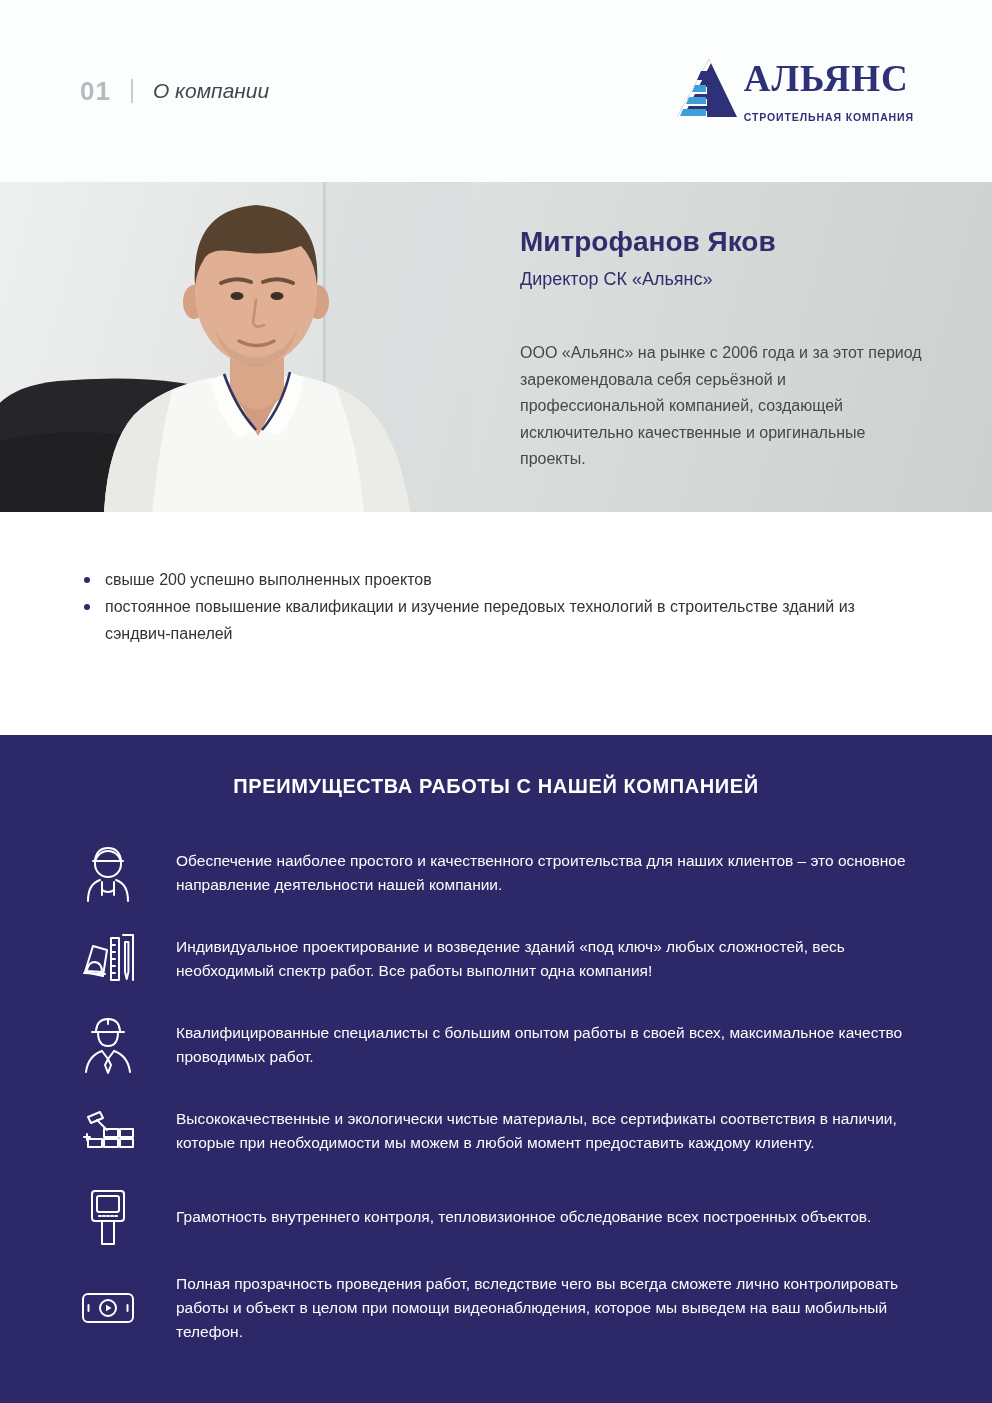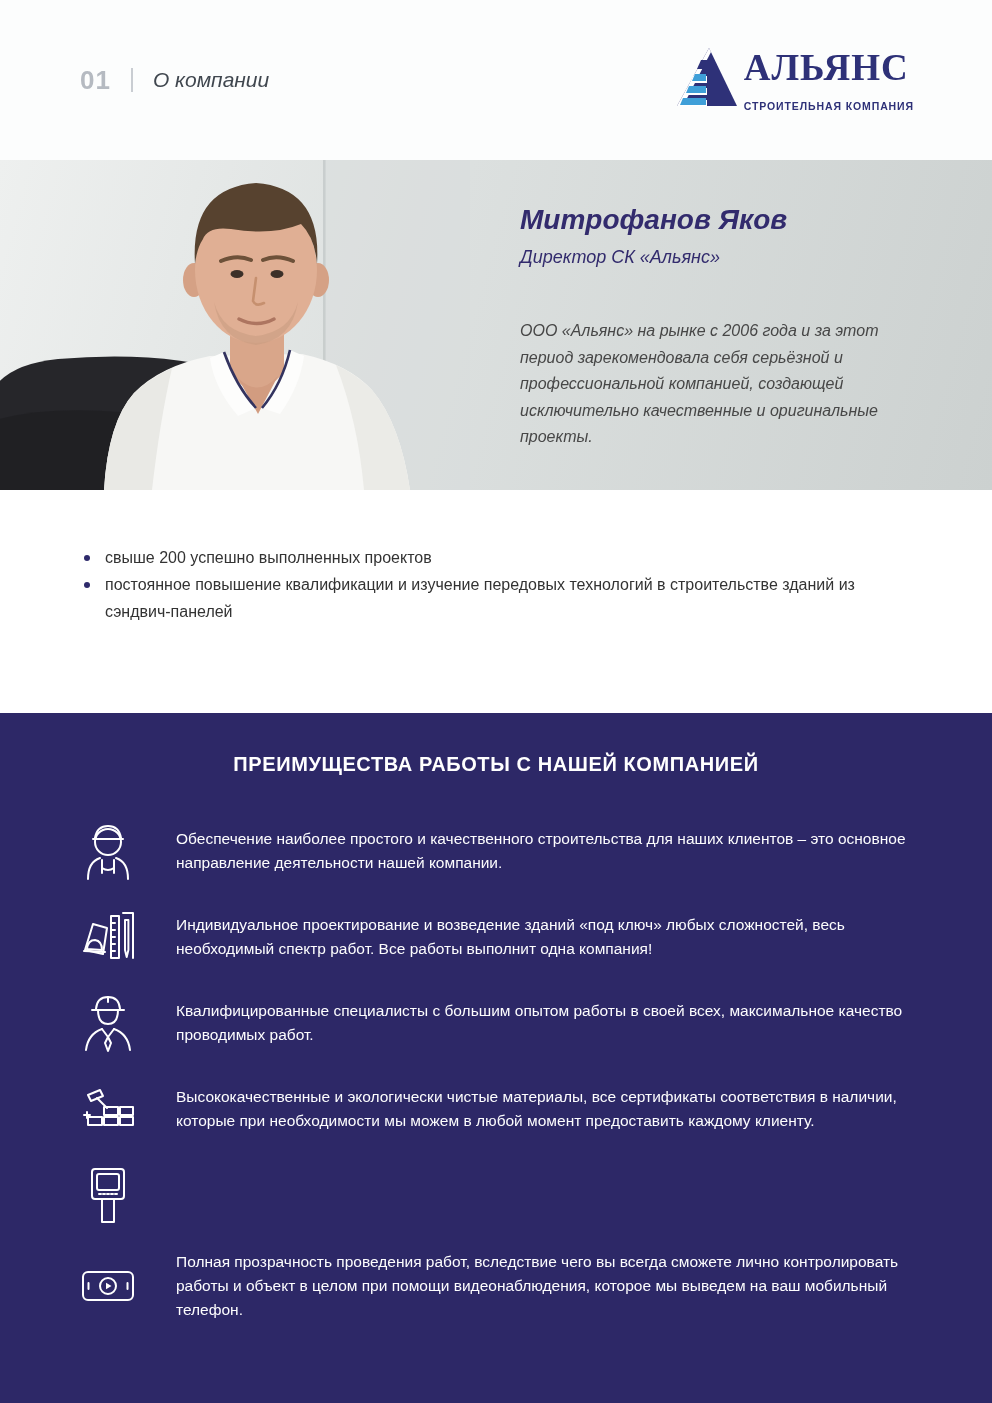--- a/index.html
+++ b/index.html
@@ -1,31 +1,31 @@
 <!DOCTYPE html>
 <html lang="ru"><head>
 <meta charset="utf-8">
 <style>
   * { margin:0; padding:0; box-sizing:border-box; }
   body { font-family:"Liberation Sans", sans-serif; background:#ffffff; }
   .page { width:992px; height:1403px; margin:0 auto; background:#fff; overflow:hidden; }
 
   
-  .header { height:160px; padding:0 78px 0 80px; display:flex; align-items:center; justify-content:space-between; background:#fcfdfd; }
+  .header { height:182px; padding:0 78px 0 80px; display:flex; align-items:center; justify-content:space-between; background:#fcfdfd; }
   .header-left { display:flex; align-items:center; gap:20px; }
   .page-number { font-size:26px; font-weight:bold; color:#b5bac1; letter-spacing:1px; }
   .header-divider { width:2px; height:24px; background:#c9cdd2; }
   .section-title { font-size:21px; font-style:italic; color:#40474f; }
   .logo { display:flex; align-items:center; gap:5px; }
   .logo-text { display:flex; flex-direction:column; }
   .logo-name { font-family:"Liberation Serif", serif; font-weight:bold; font-size:37px; line-height:1; color:#2e3178; letter-spacing:1px; }
   .logo-tagline { font-size:10.5px; font-weight:bold; color:#2e3178; letter-spacing:0.9px; margin-top:14px; }
 
   
-  .hero { position:relative; height:330px; background:linear-gradient(105deg,#eef0ef 0%, #dde1e0 40%, #ccd1d0 100%);font-style:italic; }
+  .hero { position:relative; height:330px; background:linear-gradient(105deg,#eef0ef 0%, #dde1e0 40%, #ccd1d0 100%); }
   .portrait { position:absolute; left:0; top:0; width:470px; height:330px; }
   .hero-text { position:absolute; left:520px; top:44px; width:406px; }
   .person-name { font-size:28px; font-weight:bold; color:#322b6d; }
   .person-title { font-size:18px; color:#322b6d; margin-top:11px; }
   .person-desc { font-size:16px; color:#474747; line-height:1.66; margin-top:50px; }
 
   
   .achievements { height:223px; padding:34px 80px 0; background:#ffffff; }
   .ach-heading { font-size:22px; font-weight:bold; color:#1e1e1e; }
   .ach-list { list-style:none; margin-top:20px; max-width:810px; }
@@ -197,20 +197,21 @@
 
       <div class="adv-row">
         <span class="adv-icon">
           <svg width="54" height="58" viewBox="0 0 54 58">
             <rect x="11" y="3" width="32" height="30" rx="3"></rect>
             <rect x="16" y="8" width="22" height="16" rx="2"></rect>
             <path d="M18,28 h2 M22,28 h2 M26,28 h2 M30,28 h2 M34,28 h2"></path>
             <rect x="21" y="33" width="12" height="23"></rect>
           </svg>
         </span>
+        <p class="adv-text">Грамотность внутреннего контроля, тепловизионное обследование всех построенных объектов.</p>
       </div>
 
       <div class="adv-row">
         <span class="adv-icon">
           <svg width="56" height="56" viewBox="0 0 56 56">
             <rect x="3" y="14" width="50" height="28" rx="5"></rect>
             <line x1="8.5" y1="25" x2="8.5" y2="31"></line>
             <line x1="47.5" y1="25" x2="47.5" y2="31"></line>
             <circle cx="28" cy="28" r="8"></circle>
             <path d="M26,24.8 L31.5,28 L26,31.2 Z" fill="#ffffff" stroke="none"></path>

